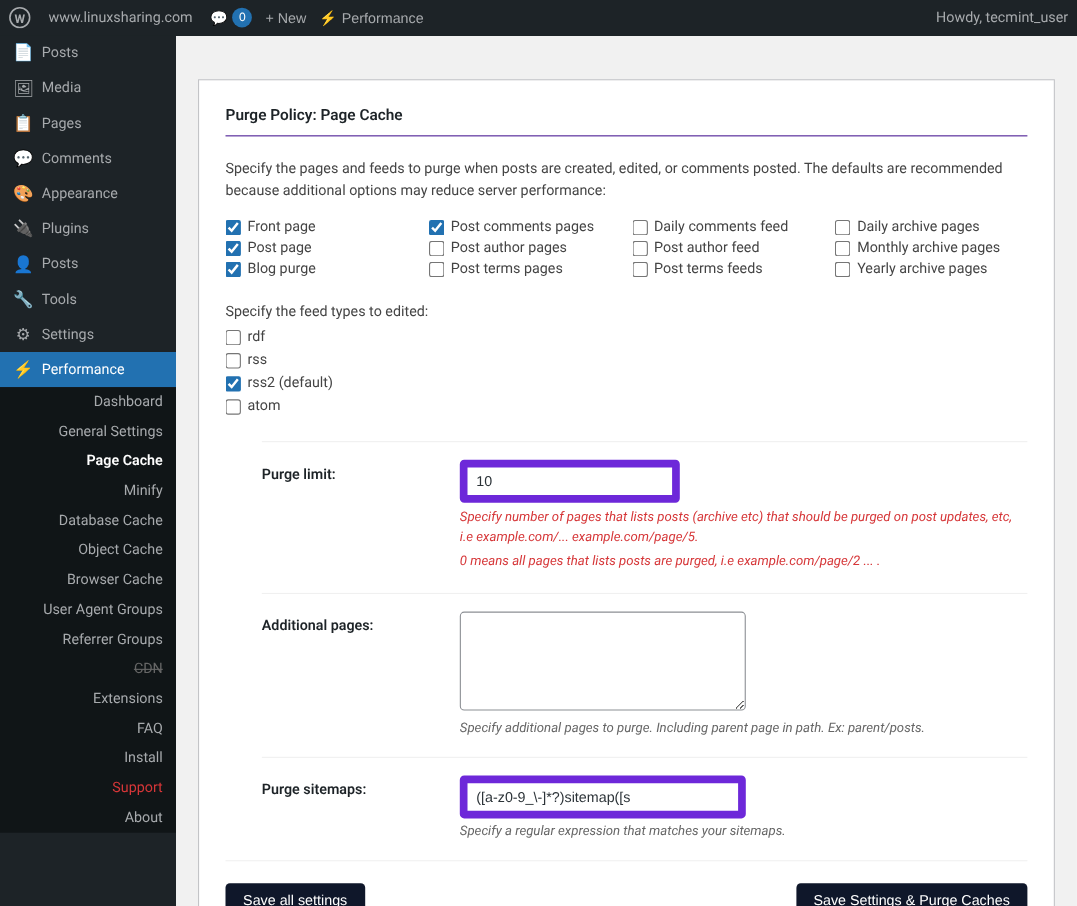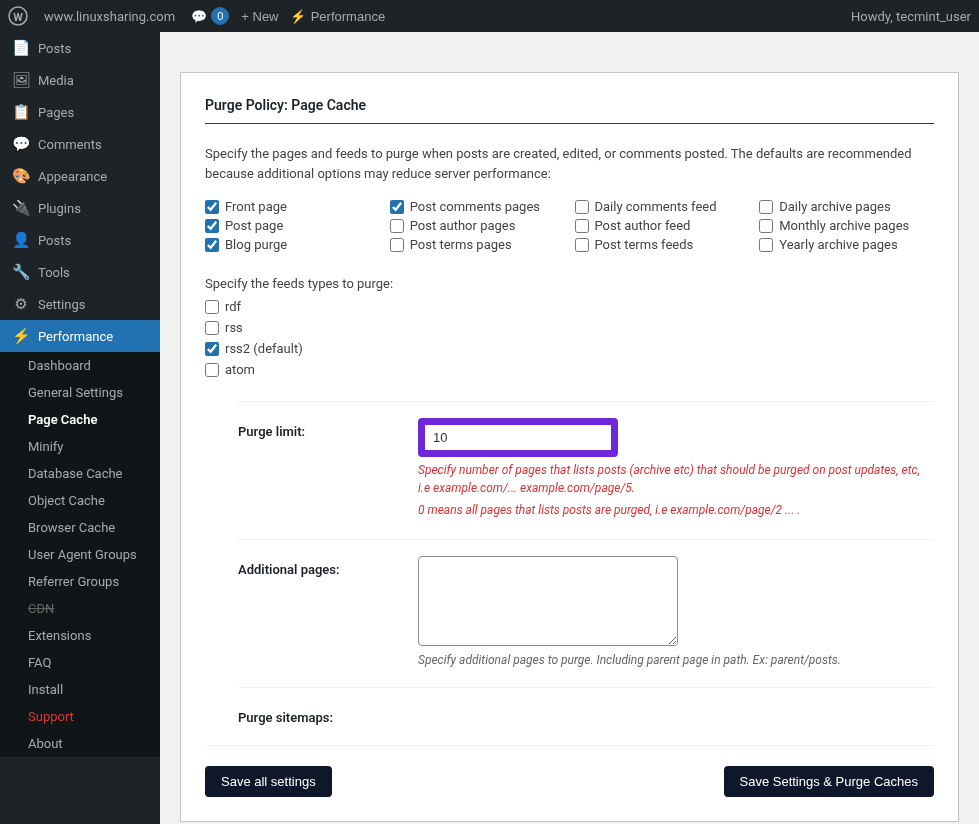--- a/index.html
+++ b/index.html
@@ -54,20 +54,21 @@
 
     
     .submenu { background: #101517; }
     .submenu-item {
       display: block;
       padding: 6px 12px 6px 28px;
       color: #a7aaad;
       cursor: pointer;
       font-size: 13px;
       text-decoration: none;
+      text-align: right;
     }
     .submenu-item.active { color: #fff; font-weight: 600; }
     .submenu-item.disabled { color: #666; text-decoration: line-through; cursor: default; }
     .submenu-item.red { color: #d63638; }
 
     
     #main {
       margin-left: 160px;
       flex: 1;
       padding: 20px;
@@ -337,21 +338,21 @@
           <input type="checkbox" style=""> 
             <span>Post terms feeds</span>
         </label>
         <label class="checkbox-item">
           <input type="checkbox" style=""> 
             <span>Yearly archive pages</span>
         </label>
       </div>
 
       <div class="feed-section">
-        <div class="feed-section-label">Specify the feeds types to purge:</div>
+        <div class="feed-section-label">Specify the feed types to edited:</div>
         <div class="feed-checkboxes">
           <label class="checkbox-item">
             <input type="checkbox" style=""> 
               <span>rdf</span>
           </label>
           <label class="checkbox-item">
             <input type="checkbox" style=""> 
               <span>rss</span>
           </label>
           <label class="checkbox-item">
@@ -377,20 +378,24 @@
       <div class="form-row">
         <div class="form-label">Additional pages:</div>
         <div class="form-field">
           <textarea style=""></textarea>
           <div class="help-text-gray">Specify additional pages to purge. Including parent page in path. Ex: parent/posts.</div>
         </div>
       </div>
 
       <div class="form-row">
         <div class="form-label">Purge sitemaps:</div>
+        <div class="form-field">
+          <input type="text" style="width: 260px;" value="([a-z0-9_\-]*?)sitemap([s">
+          <div class="help-text-gray">Specify a regular expression that matches your sitemaps.</div>
+        </div>
       </div>
 
       <div class="footer-buttons">
         <button class="btn-primary">Save all settings</button>
         <button class="btn-primary">Save Settings &amp; Purge Caches</button>
       </div>
     </div>
   </div>
 </div>
 

